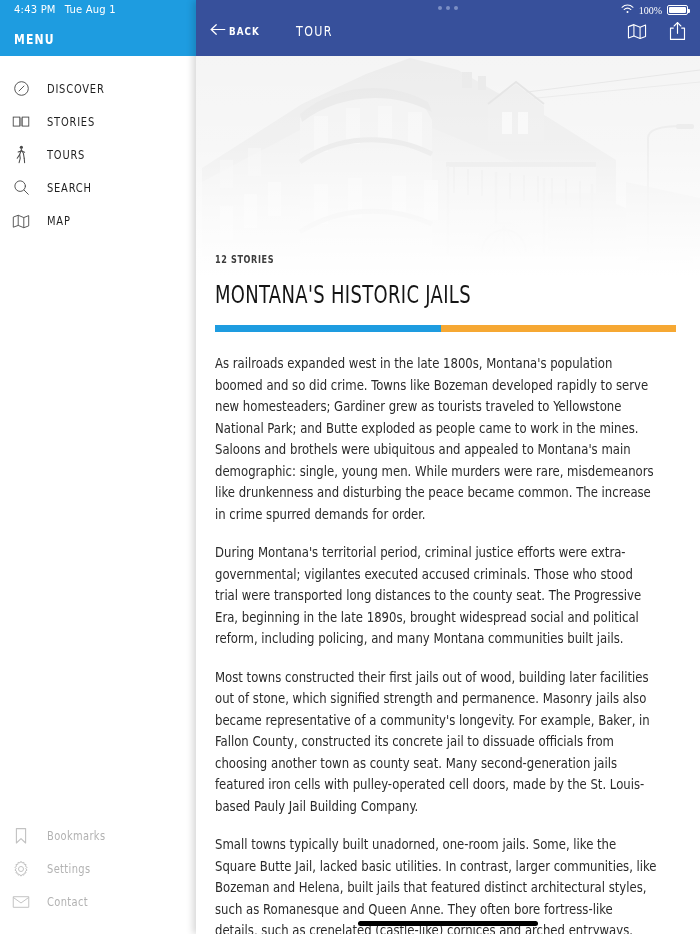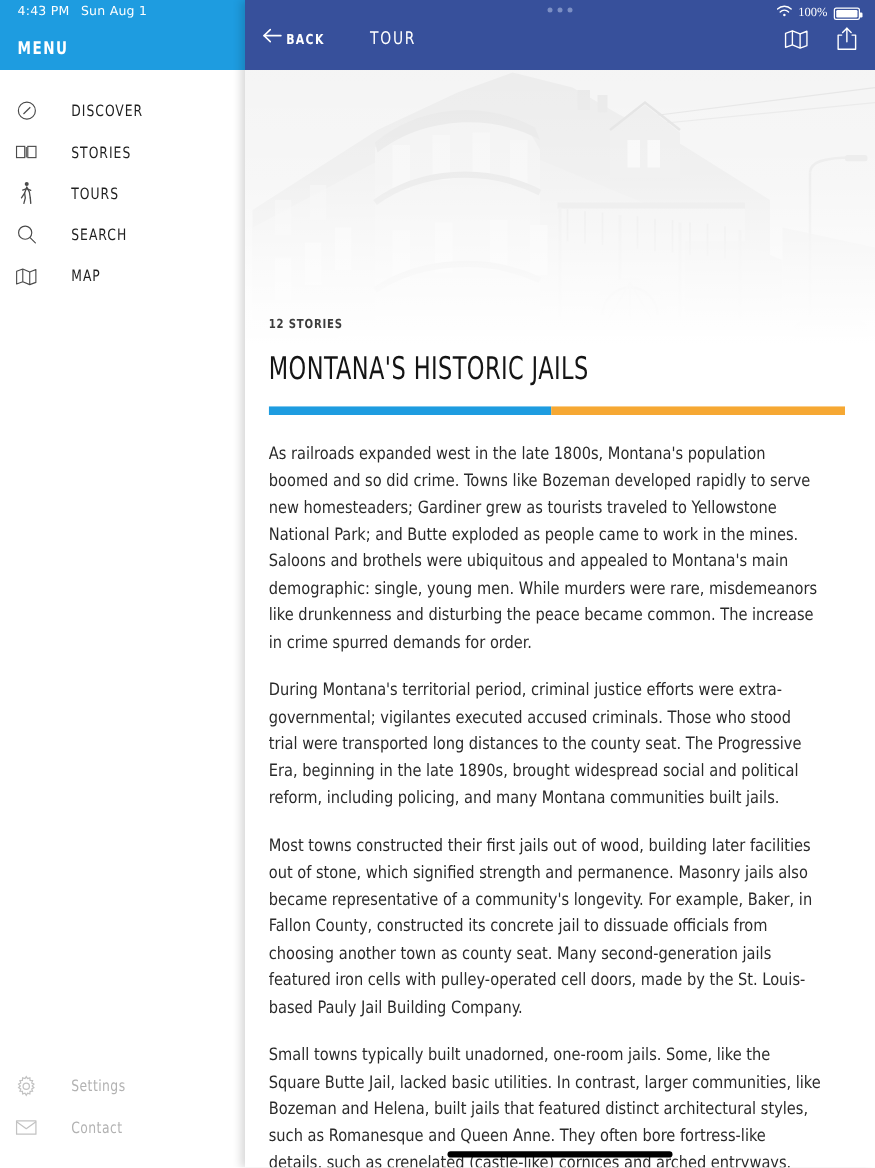--- a/index.html
+++ b/index.html
@@ -35,21 +35,21 @@
   .menu-label {
     color: #ffffff; font-size: 14px; letter-spacing: 1.4px;
     font-weight: 700;
     font-family: "DejaVu Sans Condensed", "Liberation Sans Narrow", "Liberation Sans", sans-serif;
     transform: scaleX(.86); transform-origin: left center;
   }
   .nav-top { padding-top: 16px; }
   .nav-bottom { margin-top: auto; padding-bottom: 16px; }
   .nav-item {
     display: flex; align-items: center;
-    height: 33px; padding-left: 11px; gap: 26px;
+    height: 33px; padding-left: 11px; gap: 16px;
     cursor: pointer;
   }
   .nav-icon { width: 20px; height: 20px; display: flex; align-items: center; justify-content: center; }
   .nav-icon svg { display: block; }
   .nav-text {
     font-size: 12.5px; letter-spacing: .9px; color: #1f1f1f;
     font-family: "DejaVu Sans Condensed", "Liberation Sans Narrow", "Liberation Sans", sans-serif;
     transform: scaleX(.88); transform-origin: left center;
     white-space: nowrap;
   }
@@ -151,21 +151,21 @@
 </head>
 <body>
 
 <div id="app">
 
   <aside class="sidebar">
 
     <div class="sidebar-header">
       <div class="status-left">
         <span>4:43 PM</span>
-        <span>Sun Aug 1</span>
+        <span>Tue Aug 1</span>
       </div>
       <div class="menu-label">MENU</div>
     </div>
 
     <nav class="nav-top">
 
       <div class="nav-item">
         <span class="nav-icon">
           <svg width="17" height="17" viewBox="0 0 20 20" fill="none" stroke="#4a4a4a" stroke-width="1.1">
             <circle cx="10" cy="10" r="8"></circle>
@@ -219,20 +219,28 @@
               <line x1="14.4" y1="4.8" x2="14.4" y2="17.2"></line>
           </svg>
         </span>
         <span class="nav-text">MAP</span>
       </div>
 
     </nav>
 
     <nav class="nav-bottom">
 
+      <div class="nav-item">
+        <span class="nav-icon">
+          <svg width="14" height="18" viewBox="0 0 14 18" fill="none" stroke="#c2c2c2" stroke-width="1.1" stroke-linejoin="round">
+            <path d="M2.4 1.6 L11.6 1.6 L11.6 16 L7 11.6 L2.4 16 Z"></path>
+          </svg>
+        </span>
+        <span class="nav-text">Bookmarks</span>
+      </div>
 
       <div class="nav-item">
         <span class="nav-icon">
           <svg width="18" height="18" viewBox="0 0 20 20" fill="none" stroke="#c2c2c2" stroke-width="1.1">
             <circle cx="10" cy="10" r="2.8"></circle>
             <path d="M10 1.4 L11.1 3.2 L13.2 2.6 L13.4 4.8 L15.6 5 L14.9 7 L16.8 8.2 L15.3 9.7 L16.8 11.2 L14.9 12.4 L15.6 14.4 L13.4 14.6 L13.2 16.8 L11.1 16.2 L10 18 L8.9 16.2 L6.8 16.8 L6.6 14.6 L4.4 14.4 L5.1 12.4 L3.2 11.2 L4.7 9.7 L3.2 8.2 L5.1 7 L4.4 5 L6.6 4.8 L6.8 2.6 L8.9 3.2 Z"></path>
           </svg>
         </span>
         <span class="nav-text">Settings</span>
       </div>

